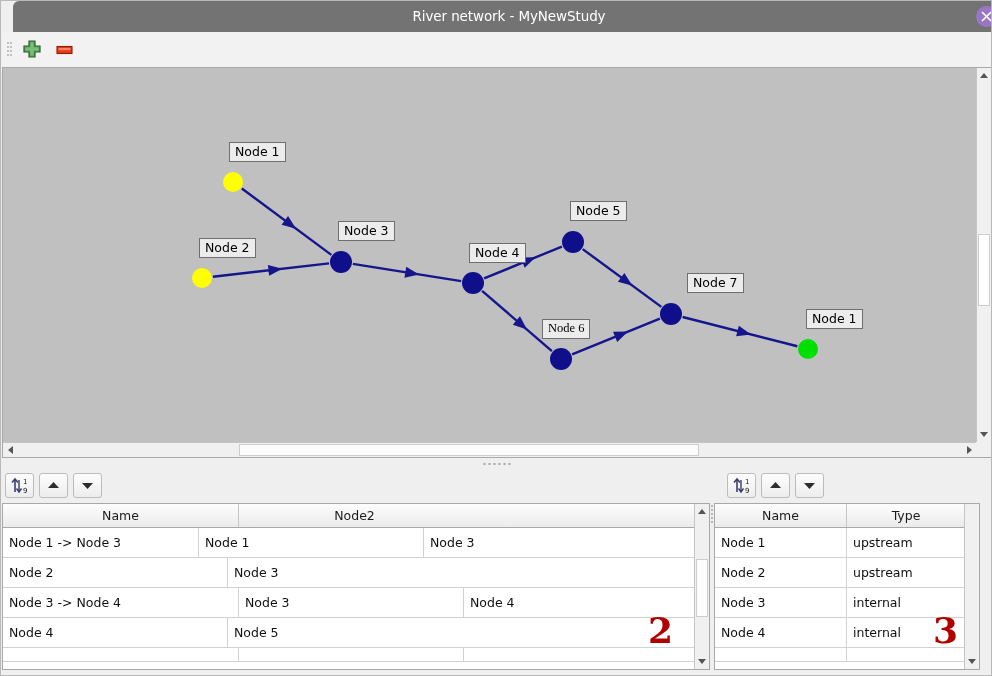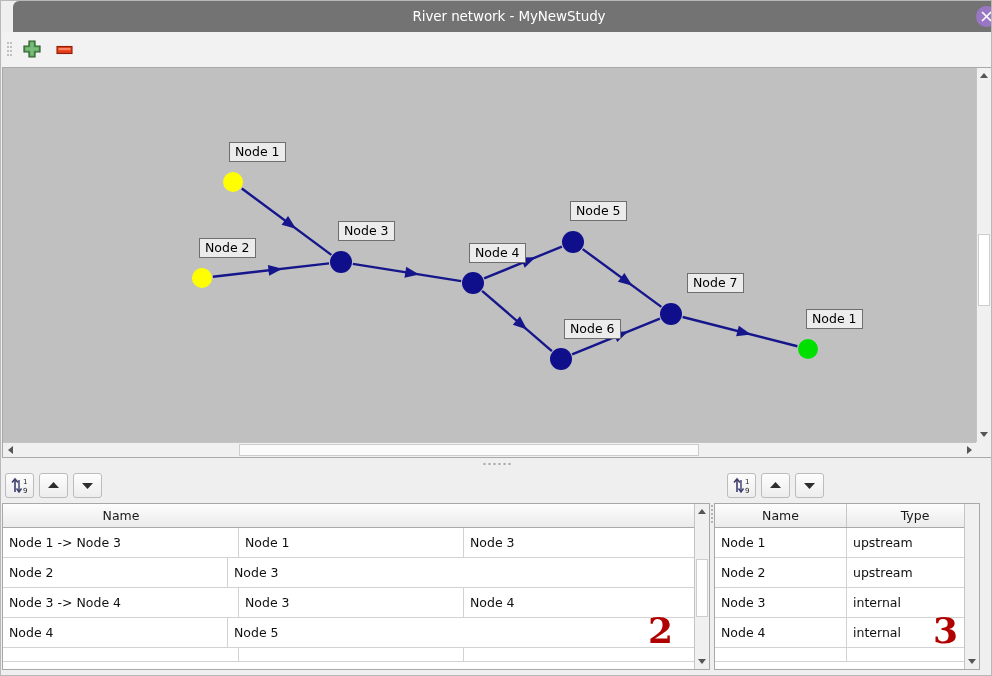--- a/index.html
+++ b/index.html
@@ -199,21 +199,20 @@
   }
   .grid-left  { left: 0;   top: 33px; width: 708px; height: 167px; }
   .grid-right { left: 0;   top: 33px; width: 266px; height: 167px; }
 
   .grid-header {
     display: flex;
     height: 24px;
     background: linear-gradient(#fdfdfd, #ebebeb);
     border-bottom: 1px solid #a8a8a8;
     box-sizing: border-box;
-    gap: 9px;
   }
   .gh-cell {
     display: flex; align-items: center; justify-content: center;
     font-size: 12.5px; color: #1a1a1a;
     border-right: 1px solid #c6c6c6;
     box-sizing: border-box;
     height: 23px;
   }
   .gh-cell:last-child { border-right: none; }
 
@@ -332,21 +331,21 @@
             <circle cx="668" cy="312" r="11" fill="#0f0f8c"></circle>
             <circle cx="805" cy="347" r="10" fill="#00e000"></circle>
           </g>
       </svg>
       <div id="node-labels">
           <div class="node-label" style="left: 226px; top: 74px;">Node 1</div>
           <div class="node-label" style="left: 196px; top: 170px;">Node 2</div>
           <div class="node-label" style="left: 335px; top: 153px;">Node 3</div>
           <div class="node-label" style="left: 466px; top: 175px;">Node 4</div>
           <div class="node-label" style="left: 567px; top: 133px;">Node 5</div>
-          <div class="node-label" style="left: 561px; top: 251px;">Node 6</div>
+          <div class="node-label" style="left: 539px; top: 251px; font-family: Liberation Serif, serif;">Node 6</div>
           <div class="node-label" style="left: 665px; top: 205px; margin-left: 19px;">Node 7</div>
           <div class="node-label" style="left: 803px; top: 241px;">Node 1</div>
         </div>
 
     </div>
 
     <div class="sb-v" style="top:0;right:0;height:374px;">
       <div class="sb-arrow up">
           <div class="tri u"></div>
         </div>
@@ -402,24 +401,25 @@
         <div class="sq-btn" style="left:71px;">
           <svg width="27" height="23" viewBox="0 0 27 23">
             <path d="M8 9 L13.5 15 L19 9 Z" fill="#2d2d2d"></path>
           </svg>
         </div>
       </div>
 
       <div class="grid grid-left">
         <div class="grid-header" id="links-header">
             <div class="gh-cell" style="width: 236px;">Name</div>
+            <div class="gh-cell" style="width: 231px;">Node2</div>
           </div>
         <div class="grid-body" id="links-body">
             <div class="grid-row">
-              <div class="gr-cell" style="width: 236px;">Node 1 -&gt; Node 3</div>
+              <div class="gr-cell" style="width: 196px;">Node 1 -&gt; Node 3</div>
               <div class="gr-cell" style="width: 225px;">Node 1</div>
               <div class="gr-cell" style="width: 231px;">Node 3</div>
             </div>
             <div class="grid-row">
               <div class="gr-cell" style="width: 225px;">Node 2</div>
               <div class="gr-cell" style="width: 231px;">Node 3</div>
             </div>
             <div class="grid-row">
               <div class="gr-cell" style="width: 236px;">Node 3 -&gt; Node 4</div>
               <div class="gr-cell" style="width: 225px;">Node 3</div>

